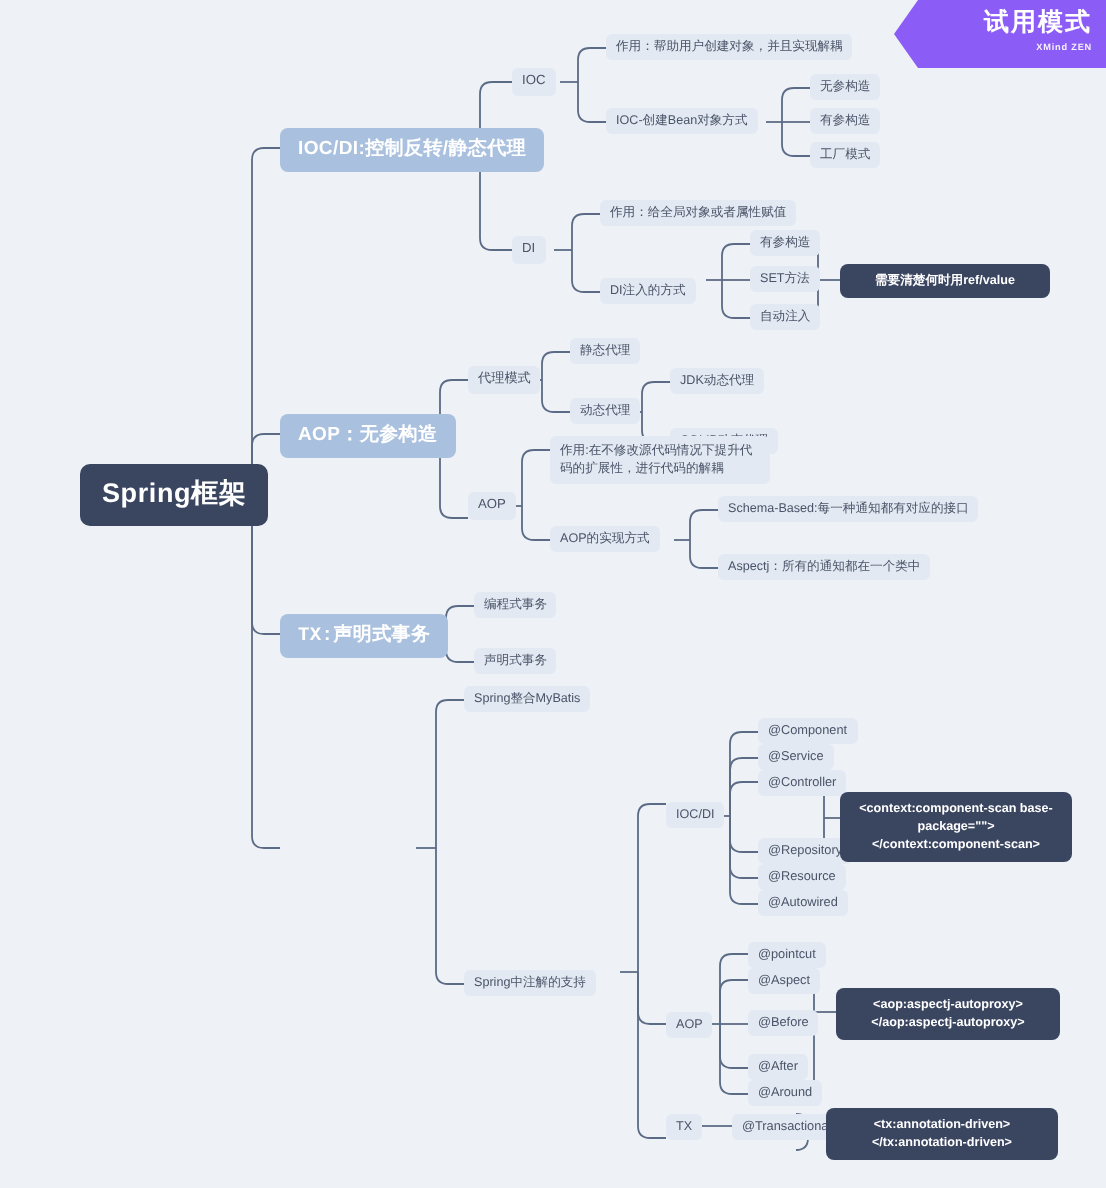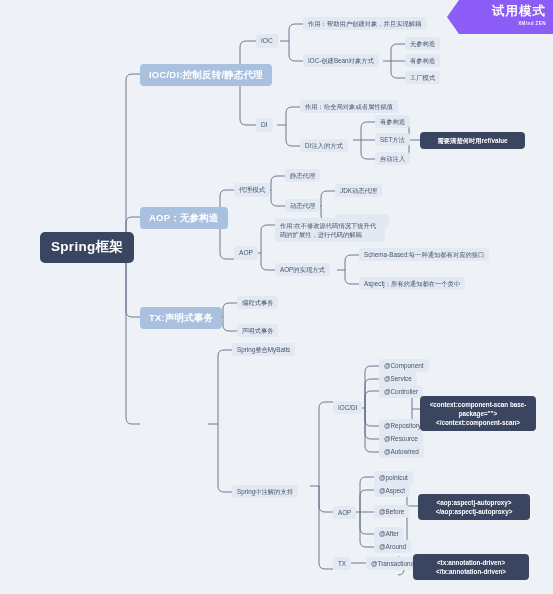--- a/index.html
+++ b/index.html
@@ -260,21 +260,21 @@
 
   <div class="node n-l3" style="left:234px; top:246px;">AOP</div>
 
   <div class="node n-l4 n-wrap" style="left:275px; top:218px; width:110px;">作用:在不修改源代码情况下提升代码的扩展性，进行代码的解耦</div>
 
   <div class="node n-l4" style="left:275px; top:263px;">AOP的实现方式</div>
 
   <div class="node n-l4" style="left:359px; top:248px;">Schema-Based:每一种通知都有对应的接口</div>
   <div class="node n-l4" style="left:359px; top:277px;">Aspectj：所有的通知都在一个类中</div>
 
-  <div class="node n-l2" style="left:140px; top:307px;">TX:声明式事务</div>
+  <div class="node n-l2" style="left:140px; top:307px;font-family:Liberation Mono, monospace;">TX:声明式事务</div>
 
   <div class="node n-l4" style="left:237px; top:296px;">编程式事务</div>
   <div class="node n-l4" style="left:237px; top:324px;">声明式事务</div>
 
 
   <div class="node n-l4" style="left:232px; top:343px;">Spring整合MyBatis</div>
 
   <div class="node n-l4" style="left:232px; top:485px;">Spring中注解的支持</div>
 
   <div class="node n-l4" style="left:333px; top:401px;">IOC/DI</div>

